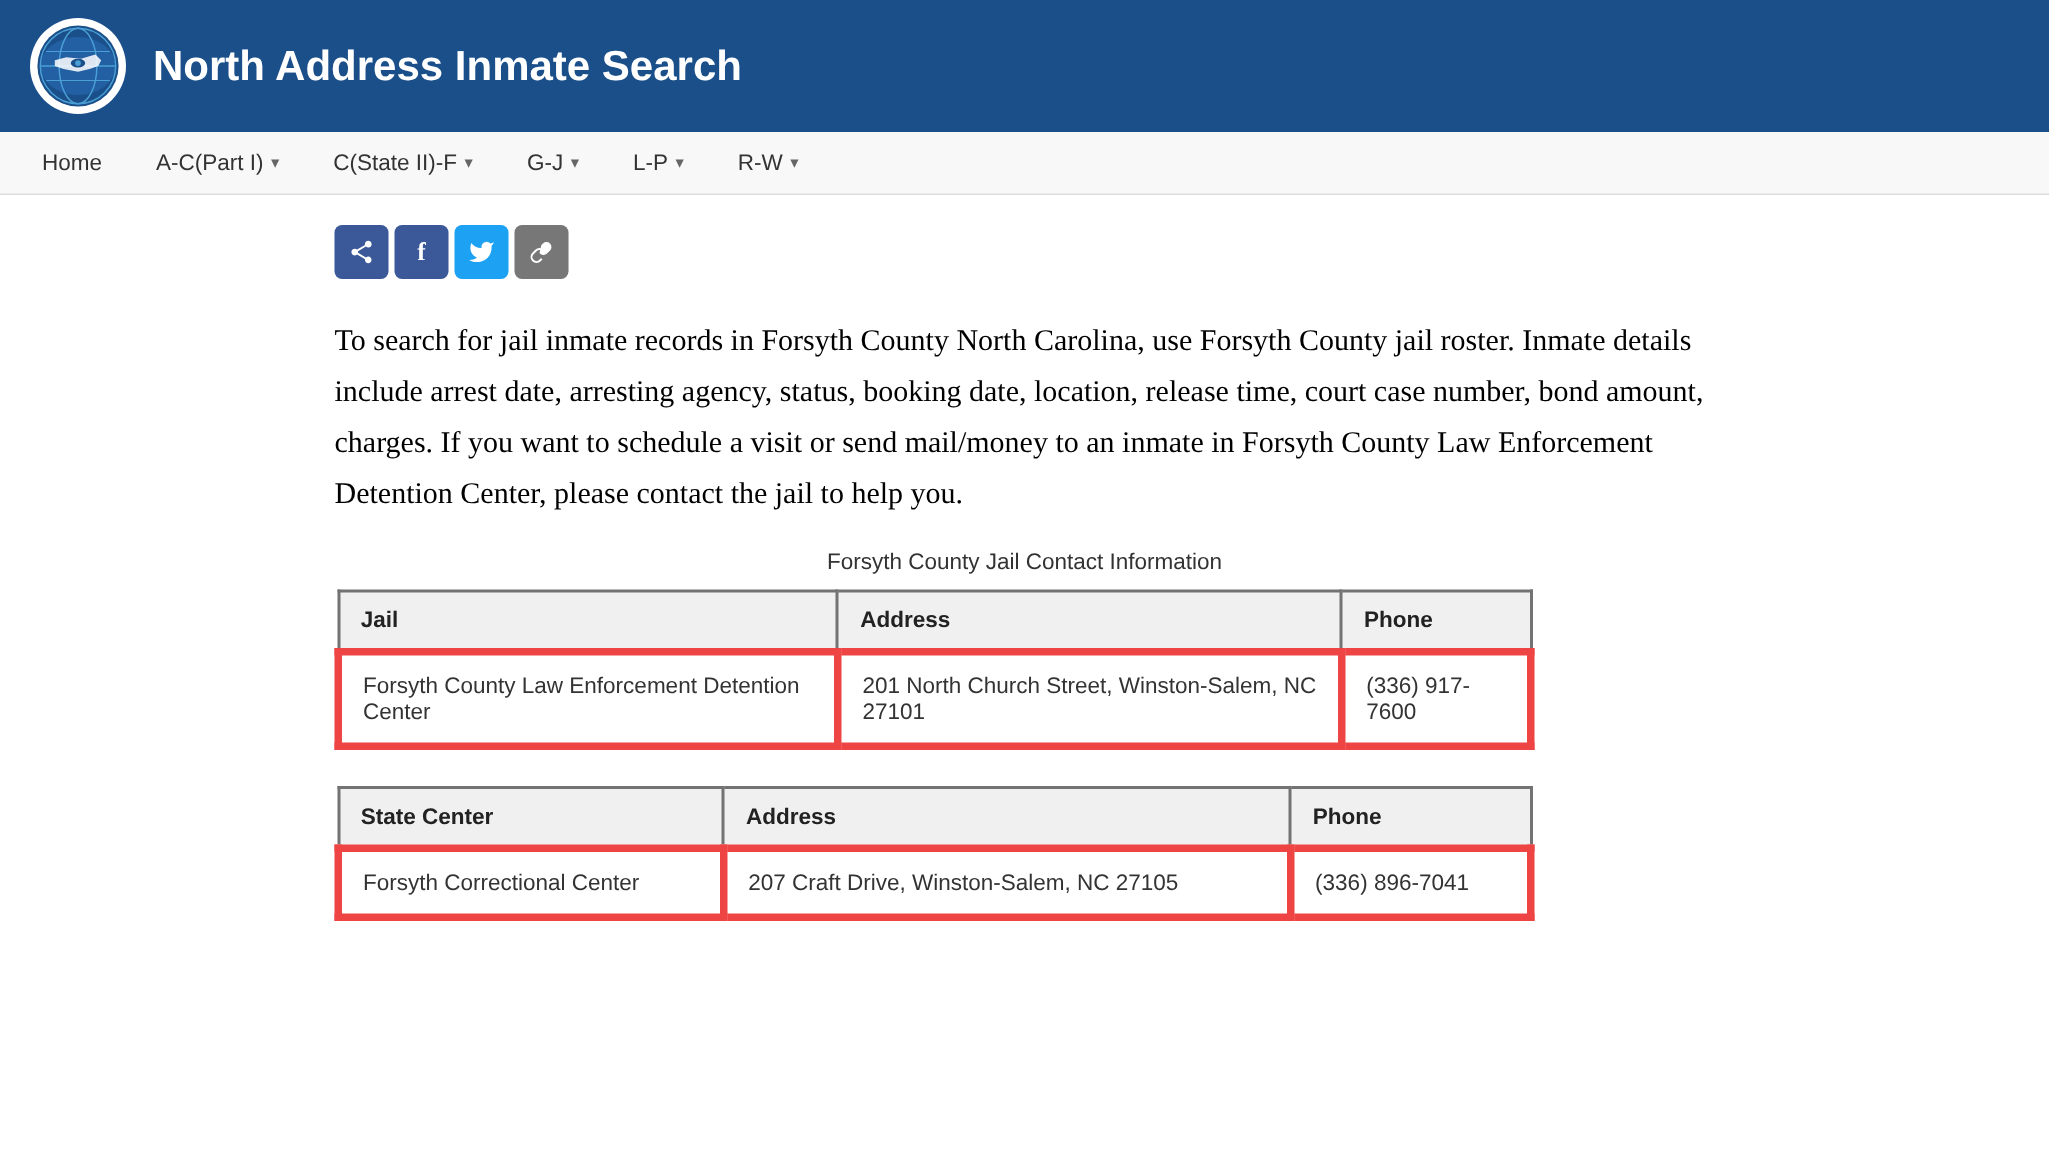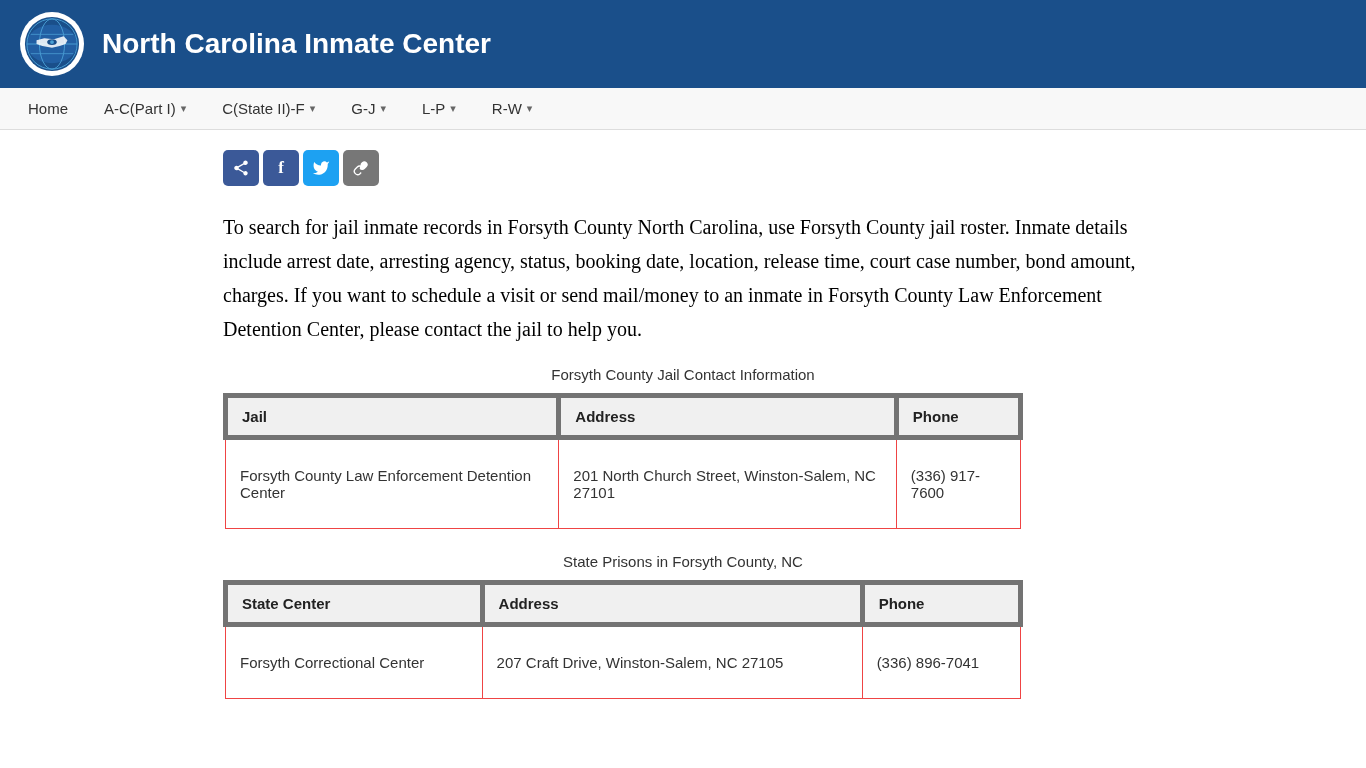--- a/index.html
+++ b/index.html
@@ -133,29 +133,29 @@
     .info-table {
       width: 100%;
       max-width: 800px;
       border-collapse: collapse;
       margin-bottom: 24px;
       font-size: 15px;
       font-family: Arial, sans-serif;
     }
     .info-table th {
       background: #f0f0f0;
-      border: 5px solid #737373;
+      border: 2px solid #737373;
       padding: 10px 14px;
       text-align: left;
       font-weight: bold;
       color: #222;
     }
     .info-table td {
-      border: 1px solid #ef4444;
-      padding: 27px 14px;
+      border: 5px solid #ef4444;
+      padding: 12px 14px;
       color: #333;
       vertical-align: top;
     }
     .info-table tr:nth-child(even) td { background: #fafafa; }
   </style>
 </head>
 <body>
 
 <div id="header">
   <div id="header-logo">
@@ -169,21 +169,21 @@
       <line x1="4" y1="30" x2="56" y2="30" stroke="#4a9fd4" stroke-width="1"></line>
       <line x1="8" y1="20" x2="52" y2="20" stroke="#4a9fd4" stroke-width="0.8"></line>
       <line x1="8" y1="40" x2="52" y2="40" stroke="#4a9fd4" stroke-width="0.8"></line>
 
       <path d="M14,26 L22,24 L32,25 L42,22 L46,26 L44,30 L38,32 L30,34 L20,32 L14,30 Z" fill="#fff" opacity="0.85"></path>
 
       <ellipse cx="30" cy="28" rx="5" ry="3" fill="#1a4f8a"></ellipse>
       <circle cx="30" cy="28" r="2" fill="#4a9fd4"></circle>
     </svg>
   </div>
-  <div id="header-title">North Carolina Inmate Center</div>
+  <div id="header-title">North Address Inmate Search</div>
 </div>
 
 <nav id="navbar">
   <a class="nav-item">
     <span>Home</span>
   </a>
   <a class="nav-item">
     <span>A-C(Part I)</span>
     <span class="nav-arrow">▾</span>
   </a>
@@ -244,21 +244,20 @@
     </thead>
     <tbody>
       <tr>
         <td>Forsyth County Law Enforcement Detention Center</td>
         <td>201 North Church Street, Winston-Salem, NC 27101</td>
         <td>(336) 917-7600</td>
       </tr>
     </tbody>
   </table>
 
-  <p class="section-label">State Prisons in Forsyth County, NC</p>
   <table class="info-table">
     <thead>
       <tr>
         <th>State Center</th>
         <th>Address</th>
         <th>Phone</th>
       </tr>
     </thead>
     <tbody>
       <tr>

